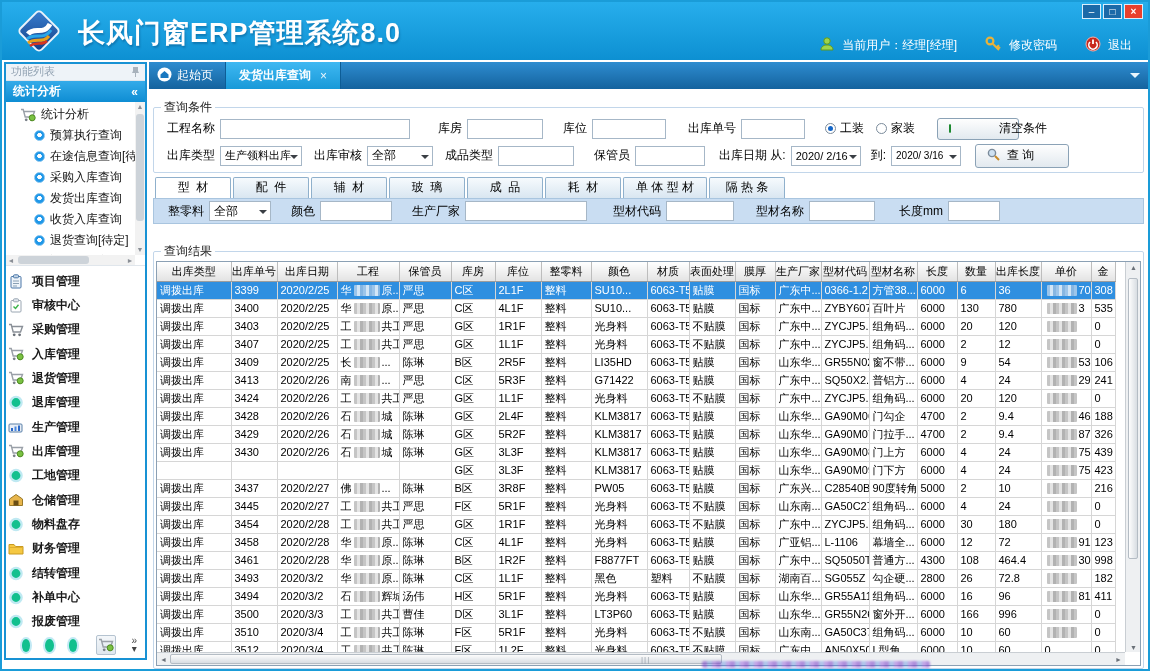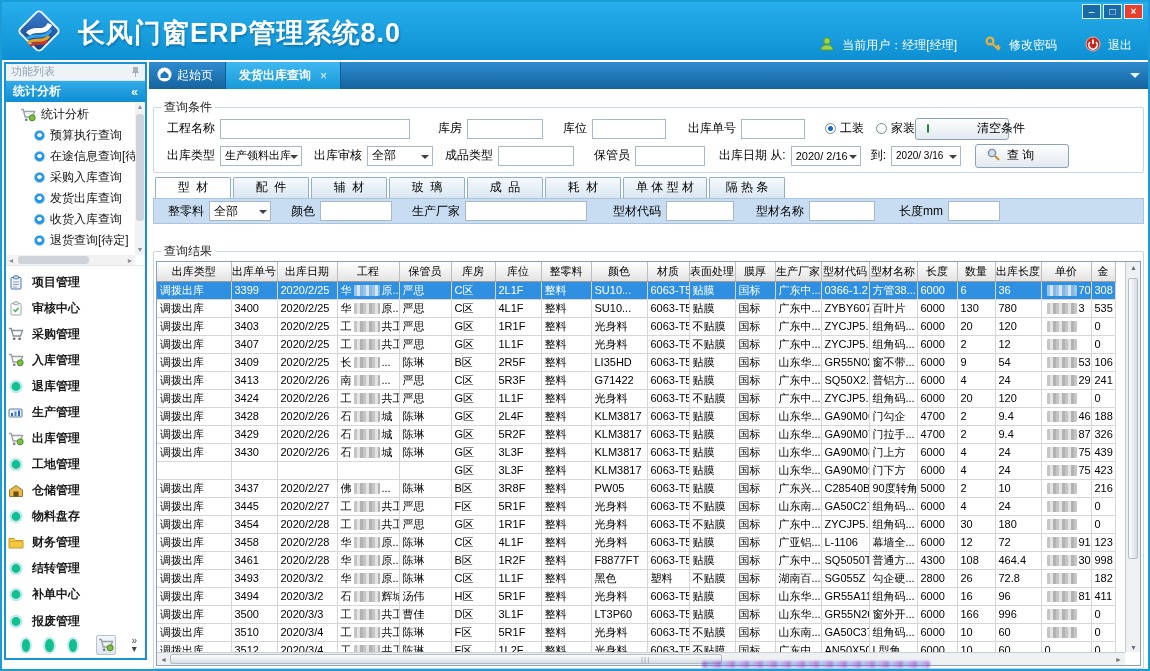--- a/index.html
+++ b/index.html
@@ -279,20 +279,31 @@
               <path d="M1 1.5h2.2l2 7.5h7.3l2-5.5H4.2" fill="none" stroke="#9aa0a8" stroke-width="1.4"></path>
               <circle cx="6.2" cy="11.8" r="1.4" fill="#7a8088"></circle>
               <circle cx="11.6" cy="11.8" r="1.4" fill="#7a8088"></circle>
               <circle cx="12.2" cy="9.8" r="3" fill="#7ac143" stroke="#4e8c20"></circle>
             </svg>
           </span>
           <span>入库管理</span>
         </div>
         <div class="menu-item">
           <span class="menu-icon">
+            <svg width="16" height="14" viewBox="0 0 16 14">
+              <path d="M1 1.5h2.2l2 7.5h7.3l2-5.5H4.2" fill="none" stroke="#9aa0a8" stroke-width="1.4"></path>
+              <circle cx="6.2" cy="11.8" r="1.4" fill="#7a8088"></circle>
+              <circle cx="11.6" cy="11.8" r="1.4" fill="#7a8088"></circle>
+              <circle cx="12.2" cy="9.8" r="3" fill="#7ac143" stroke="#4e8c20"></circle>
+            </svg>
+          </span>
+          <span>退货管理</span>
+        </div>
+        <div class="menu-item">
+          <span class="menu-icon">
             <svg width="16" height="15" viewBox="0 0 16 15">
               <circle cx="8" cy="7.5" r="5.6" fill="#12c08e" stroke="#bfe9f2" stroke-width="2.4"></circle>
             </svg>
           </span>
           <span>退库管理</span>
         </div>
         <div class="menu-item">
           <span class="menu-icon">
             <svg width="16" height="14" viewBox="0 0 16 14">
               <rect x="1" y="4" width="13" height="8" rx="1" fill="#e8eef6" stroke="#5a80a8"></rect>
@@ -415,21 +426,21 @@
           <span class="ql">工程名称</span>
           <input class="tb" style="width: 190px;">
           <span class="ql" style="margin-left:28px;">库房</span>
           <input class="tb" style="width: 76px;">
           <span class="ql" style="margin-left:20px;">库位</span>
           <input class="tb" style="width: 74px;">
           <span class="ql" style="margin-left:22px;">出库单号</span>
           <input class="tb" style="width: 64px;">
           <span style="margin-left:20px;"><span class="radio on"></span><span>工装</span></span>
           <span style="margin-left:12px;"><span class="radio"></span><span>家装</span></span>
-          <span class="btn" style="width:94px;gap:48px;">
+          <span class="btn" style="margin-left:22px; width:82px;gap:48px;">
             <span class="ico-clear"></span>
             <span>清空条件</span>
           </span>
         </div>
         <div class="qrow" style="margin-top:2px;">
           <span class="ql">出库类型</span>
           <span class="combo" style="width:82px;">
               <span style="font-size:11px;">生产领料出库</span>
             </span>
           <span class="ql" style="margin-left:12px;">出库审核</span>

